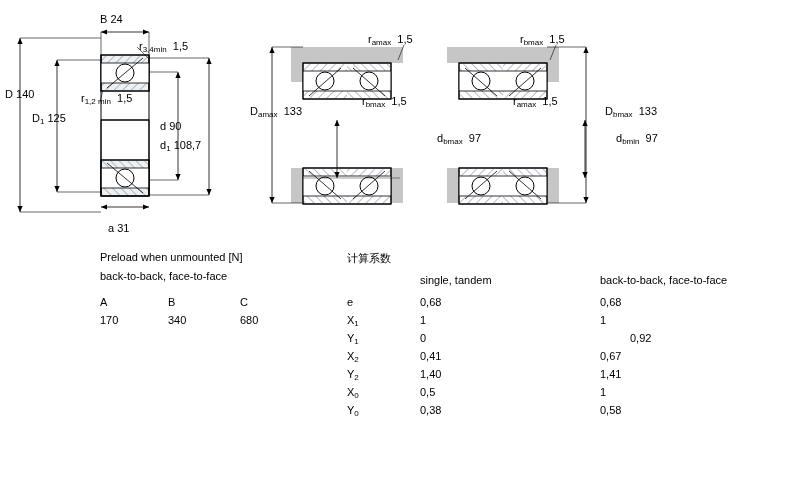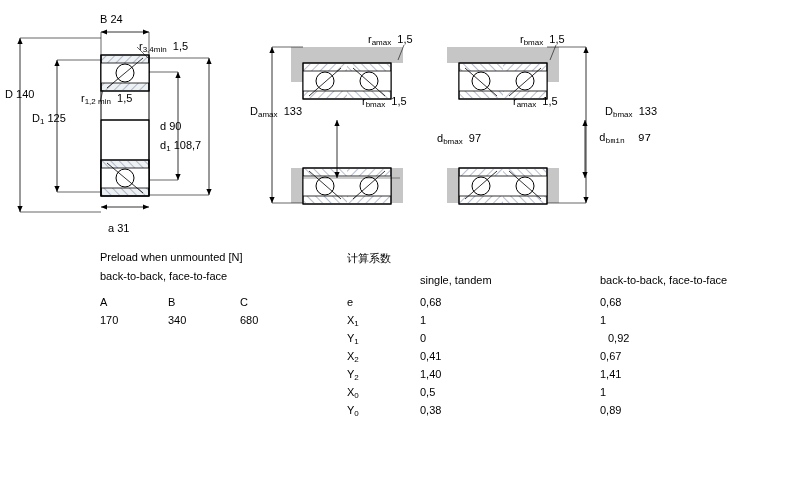--- a/index.html
+++ b/index.html
@@ -277,21 +277,21 @@
   </div>
 
   <div class="lbl" style="left:605px; top:105px;">
     <span>D</span><sub>bmax</sub>&nbsp;&nbsp;<span>133</span>
   </div>
 
   <div class="lbl" style="left:437px; top:132px;">
     <span>d</span><sub>bmax</sub>&nbsp;&nbsp;<span>97</span>
   </div>
 
-  <div class="lbl" style="left:599px; top:132px;font-family:Liberation Mono, monospace;">
+  <div class="lbl" style="left:616px; top:132px;">
     <span>d</span><sub>bmin</sub>&nbsp;&nbsp;<span>97</span>
   </div>
 
   <div class="tbl-head" style="left:100px; top:251px;">Preload when unmounted [N]</div>
   <div class="tbl-txt" style="left:100px; top:270px;">back-to-back, face-to-face</div>
 
   <div class="tbl-txt" style="left:100px; top:296px;">A</div>
   <div class="tbl-txt" style="left:168px; top:296px;">B</div>
   <div class="tbl-txt" style="left:240px; top:296px;">C</div>
 
@@ -313,21 +313,21 @@
   <div class="tbl-txt" style="left:347px; top:314px;">
     <span>X</span><sub>1</sub>
   </div>
   <div class="tbl-txt" style="left:420px; top:314px;">1</div>
   <div class="tbl-txt" style="left:600px; top:314px;">1</div>
 
   <div class="tbl-txt" style="left:347px; top:332px;">
     <span>Y</span><sub>1</sub>
   </div>
   <div class="tbl-txt" style="left:420px; top:332px;">0</div>
-  <div class="tbl-txt" style="left:608px; top:332px;">0,92</div>
+  <div class="tbl-txt" style="left:630px; top:332px;">0,92</div>
 
   <div class="tbl-txt" style="left:347px; top:350px;">
     <span>X</span><sub>2</sub>
   </div>
   <div class="tbl-txt" style="left:420px; top:350px;">0,41</div>
   <div class="tbl-txt" style="left:600px; top:350px;">0,67</div>
 
   <div class="tbl-txt" style="left:347px; top:368px;">
     <span>Y</span><sub>2</sub>
   </div>
@@ -337,15 +337,15 @@
   <div class="tbl-txt" style="left:347px; top:386px;">
     <span>X</span><sub>0</sub>
   </div>
   <div class="tbl-txt" style="left:420px; top:386px;">0,5</div>
   <div class="tbl-txt" style="left:600px; top:386px;">1</div>
 
   <div class="tbl-txt" style="left:347px; top:404px;">
     <span>Y</span><sub>0</sub>
   </div>
   <div class="tbl-txt" style="left:420px; top:404px;">0,38</div>
-  <div class="tbl-txt" style="left:600px; top:404px;">0,89</div>
+  <div class="tbl-txt" style="left:600px; top:404px;">0,58</div>
 
 </div>
 
 </body></html>

